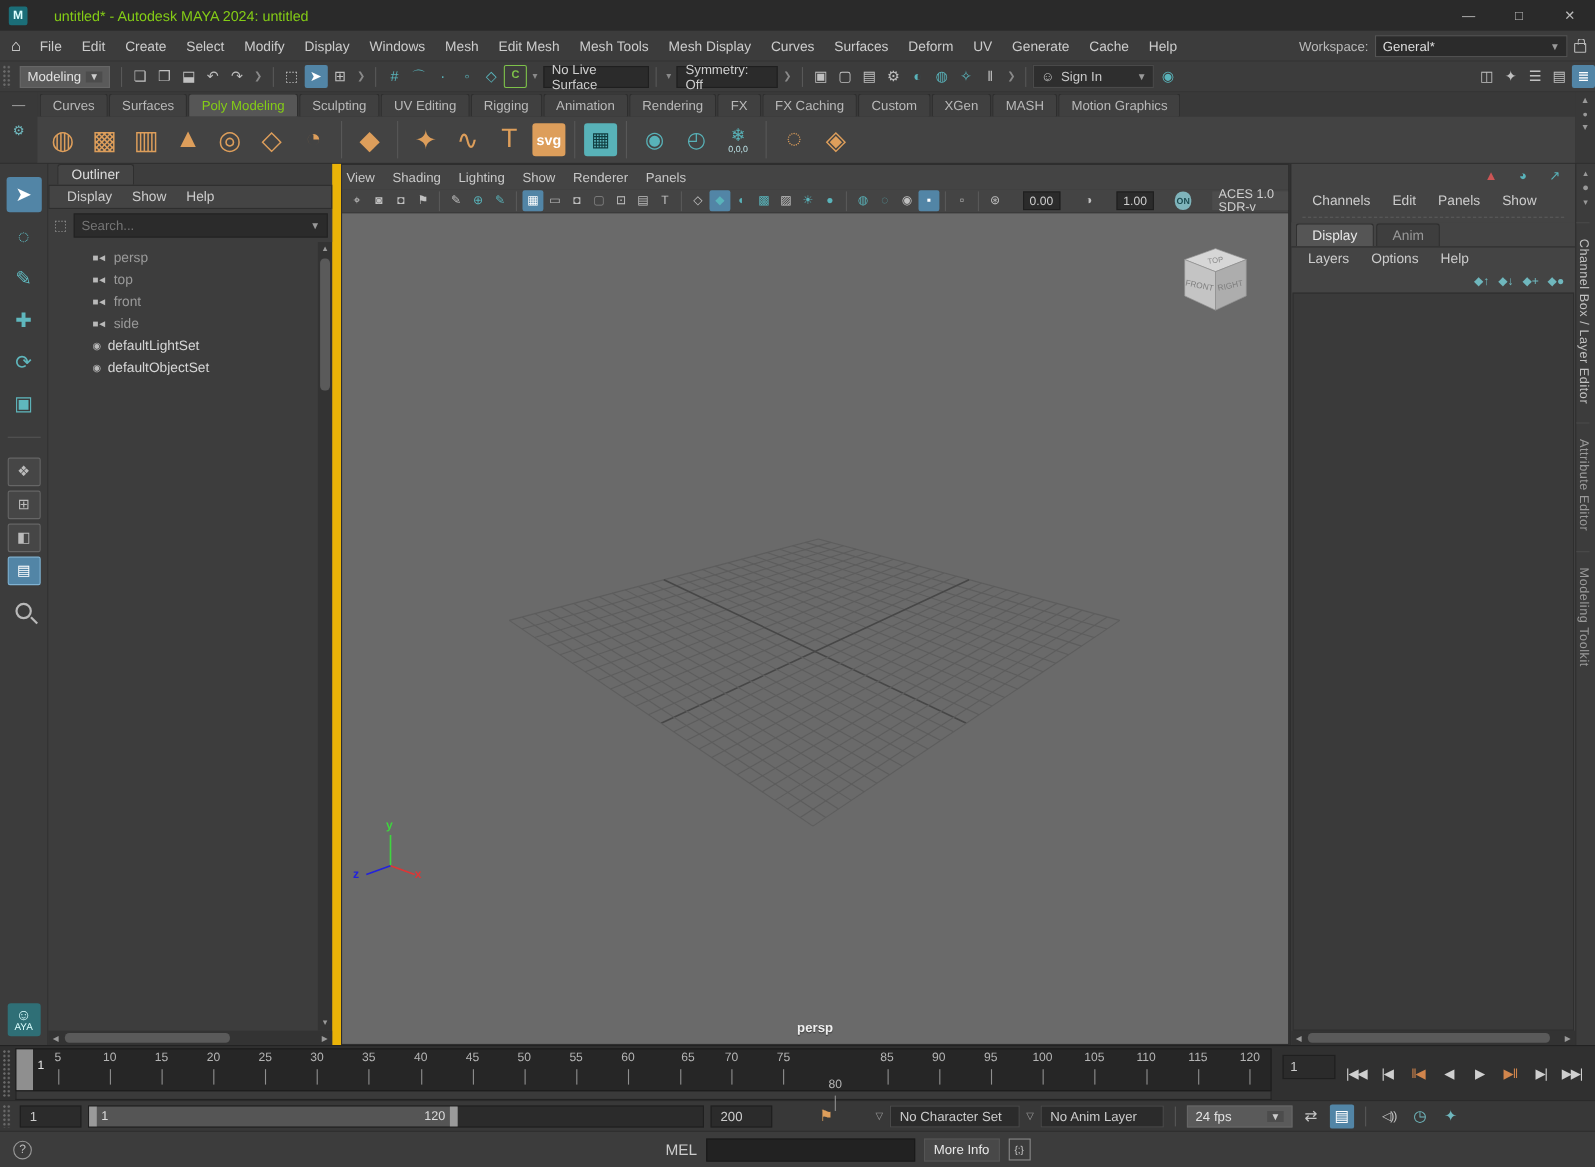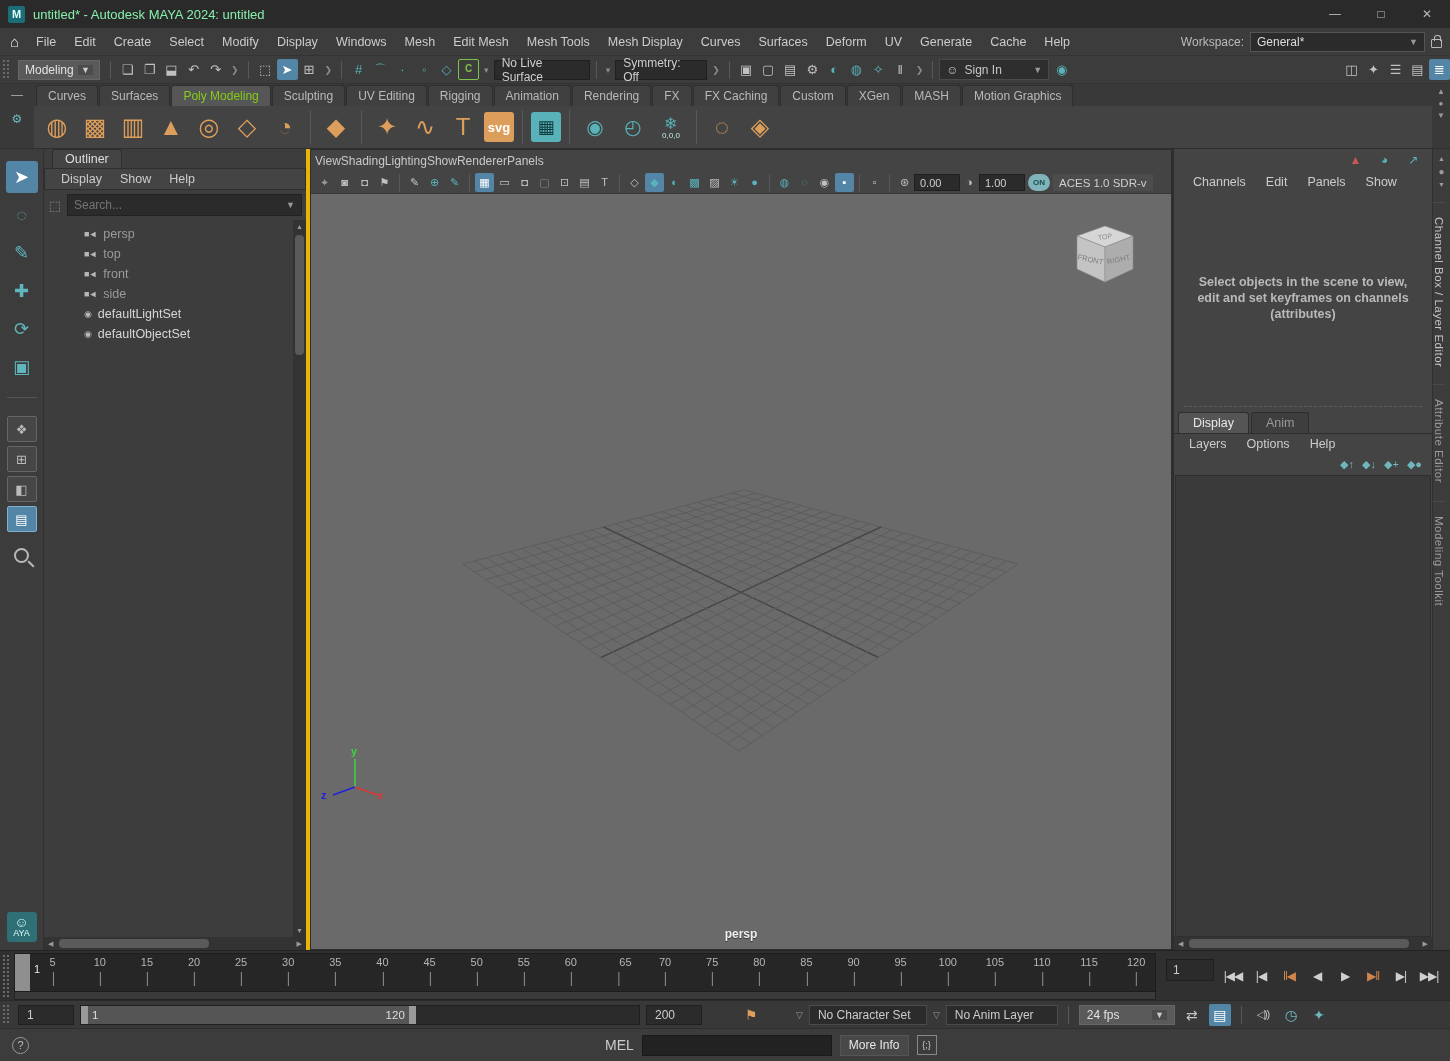--- a/index.html
+++ b/index.html
@@ -3,21 +3,21 @@
 <meta charset="utf-8">
 <style>
   * { box-sizing: border-box; margin: 0; padding: 0; }
   html,body { width:1450px; height:1061px; overflow:hidden; }
   body { font-family:"Liberation Sans","DejaVu Sans",sans-serif; font-size:12px; color:#c8c8c8; background:#444; -webkit-font-smoothing:antialiased; }
   .app { width:1450px; height:1061px; display:flex; flex-direction:column; background:#3c3c3c; }
 
   
   .titlebar { height:28px; background:#2a2a2a; display:flex; align-items:center; flex:0 0 auto; }
   .appicon { width:17px; height:17px; margin:0 8px 0 8px; background:#1b6e78; border-radius:2px; color:#dff; font-size:11px; font-weight:bold; text-align:center; line-height:17px; }
-  .title-text { color:#86efac; font-size:13px; }
+  .title-text { color:#84cc16; font-size:13px;margin-left:16px; }
   .win-controls { margin-left:auto; display:flex; }
   .win-btn { width:46px; height:28px; text-align:center; line-height:28px; color:#bbb; font-size:12px; }
 
   
   .menubar { height:28px; background:#3c3c3c; display:flex; align-items:center; padding-left:6px; flex:0 0 auto; border-bottom:1px solid #333; }
   .home-ico { color:#e8e8e8; font-size:15px; margin:0 8px 0 4px; }
   .menubar .item { padding:0 9px; height:28px; line-height:28px; color:#ccc; font-size:12.5px; }
   .ws-area { margin-left:auto; display:flex; align-items:center; gap:6px; padding-right:8px; }
   .ws-label { color:#bbb; }
   .ws-select { width:175px; height:20px; background:#2b2b2b; border:1px solid #555; display:flex; align-items:center; padding:0 6px; color:#ddd; }
@@ -67,21 +67,21 @@
   .tool-sep { width:30px; height:1px; background:#555; margin:8px 0; }
   .layouts { display:flex; flex-direction:column; gap:4px; align-items:center; margin-top:4px; }
   .laybtn { width:30px; height:26px; border:1px solid #666; background:#464646; color:#bbb; font-size:13px; display:flex; align-items:center; justify-content:center; border-radius:2px; }
   .laybtn.active { background:#5285a6; border-color:#7fb2d2; color:#fff; }
   .magnify { width:15px; height:15px; border:2px solid #b9b9b9; border-radius:50%; position:relative; margin-top:10px; }
   .magnify:after { content:''; position:absolute; width:8px; height:2px; background:#b9b9b9; transform:rotate(45deg); left:11px; top:13px; }
   .avatar { margin-top:auto; margin-bottom:8px; width:30px; height:30px; background:#2f6f76; border-radius:3px; color:#dff; display:flex; flex-direction:column; align-items:center; justify-content:center; font-size:9px; }
   .avatar .p { font-size:14px; line-height:12px; }
 
   
-  .outliner { width:266px; background:#3d3d3d; display:flex; flex-direction:column; border-right:4px solid #eab308; }
+  .outliner { width:266px; background:#3d3d3d; display:flex; flex-direction:column; border-right:8px solid #eab308; }
   .pane-tab { align-self:flex-start; background:#444; border:1px solid #2e2e2e; border-bottom:none; padding:2px 12px; color:#ddd; font-size:12.5px; margin-left:8px; border-radius:3px 3px 0 0; }
   .panel-menus { height:22px; display:flex; align-items:center; background:#444; border:1px solid #2e2e2e; gap:2px; padding-left:8px; }
   .panel-menus .item { padding:0 8px; color:#ccc; font-size:12.5px; }
   .search-row { display:flex; align-items:center; padding:4px 4px 4px 2px; gap:3px; background:#3d3d3d; }
   .sel-ico { color:#8f8f8f; font-size:13px; width:18px; text-align:center; }
   .search-box { flex:1; height:22px; background:#2b2b2b; border:1px solid #222; display:flex; align-items:center; padding:0 6px; }
   .search-box input { flex:1; background:transparent; border:none; outline:none; color:#bbb; font-size:12px; font-family:inherit; }
   .search-box .caret { color:#999; font-size:9px; }
   .otree { flex:1; position:relative; padding-top:4px; overflow:hidden; }
   .otree .item { display:flex; align-items:center; height:20px; padding-left:40px; gap:7px; }
@@ -91,21 +91,21 @@
   .vscroll { position:absolute; right:0; top:0; bottom:0; width:13px; background:#333; display:flex; flex-direction:column; align-items:center; font-size:7px; color:#999; }
   .vscroll .thumb { width:9px; flex:0 0 120px; background:#5a5a5a; border-radius:4px; margin-top:2px; }
   .vscroll .arr { padding:3px 0; }
   .hscroll { height:13px; background:#333; display:flex; align-items:center; font-size:7px; color:#999; }
   .hscroll .thumb { height:9px; flex:0 0 150px; background:#5a5a5a; border-radius:4px; margin-left:2px; }
   .hscroll .arr { padding:0 4px; }
   .hscroll .sp { flex:1; }
 
   
   .viewport { flex:1; display:flex; flex-direction:column; border:1px solid #2e2e2e; min-width:0; }
-  .vp-toolbar { height:22px; background:#444; display:flex; align-items:center; gap:0; padding-left:4px; border-bottom:1px solid #383838; }
+  .vp-toolbar { height:22px; background:#444; display:flex; align-items:center; gap:16px; padding-left:4px; border-bottom:1px solid #383838; }
   .vp-toolbar .tbtn { min-width:19px; height:19px; line-height:19px; font-size:11px; }
   .vp-toolbar .tbtn.dimmer { color:#8a8a8a; }
   .vp-toolbar .field { height:17px; font-size:11px; padding:0 5px; width:46px; }
   .on-toggle { width:22px; height:17px; background:#7fb4bb; border-radius:9px; color:#1c4b50; font-size:8px; font-weight:bold; display:flex; align-items:center; justify-content:center; margin:0 3px; }
   .aces { color:#cfcfcf; font-size:11.5px; background:#4c4c4c; height:17px; display:flex; align-items:center; padding:0 6px; }
   .canvas { flex:1; position:relative; background:#6a6a6a; overflow:hidden; }
   .canvas svg.grid { position:absolute; inset:0; }
   .persp-label { position:absolute; bottom:8px; left:50%; transform:translateX(-50%); color:#efefef; font-size:12px; font-weight:bold; text-shadow:0 1px 1px #333; }
   .axis { position:absolute; left:14px; bottom:140px; width:60px; height:60px; font-size:11px; font-weight:bold; }
   .axis .y { color:#3fd43f; position:absolute; left:26px; top:-4px; }
@@ -569,25 +569,20 @@
           <span class="tbtn node">▲</span>
           <span class="tbtn teal">◕</span>
           <span class="tbtn teal">↗</span>
         </div>
       <div class="cb-menus">
           <span class="item">Channels</span>
           <span class="item">Edit</span>
           <span class="item">Panels</span>
           <span class="item">Show</span>
         </div>
-      <div class="cb-msg">
-          <span class="msg-line">Select objects in the scene to view,</span>
-          <span class="msg-line">edit and set keyframes on channels</span>
-          <span class="msg-line">(attributes)</span>
-        </div>
       <div class="cb-divider"></div>
       <div class="layer-tabs">
           <span class="item active">Display</span>
           <span class="item">Anim</span>
         </div>
       <div class="layer-menus">
           <span class="item">Layers</span>
           <span class="item">Options</span>
           <span class="item">Help</span>
         </div>
@@ -631,21 +626,21 @@
             <span class="tick" style="left: 23.9669%;">30</span>
             <span class="tick" style="left: 28.0992%;">35</span>
             <span class="tick" style="left: 32.2314%;">40</span>
             <span class="tick" style="left: 36.3636%;">45</span>
             <span class="tick" style="left: 40.4959%;">50</span>
             <span class="tick" style="left: 44.6281%;">55</span>
             <span class="tick" style="left: 48.7603%;">60</span>
             <span class="tick" style="left: 52.8926%; padding-left: 15px;">65</span>
             <span class="tick" style="left: 57.0248%;">70</span>
             <span class="tick" style="left: 61.157%;">75</span>
-            <span class="tick" style="left: 65.2893%;">80</span>
+            <span class="tick" style="left: 65.2893%; margin-top: 24px;">80</span>
             <span class="tick" style="left: 69.4215%;">85</span>
             <span class="tick" style="left: 73.5537%;">90</span>
             <span class="tick" style="left: 77.686%;">95</span>
             <span class="tick" style="left: 81.8182%;">100</span>
             <span class="tick" style="left: 85.9504%;">105</span>
             <span class="tick" style="left: 90.0826%;">110</span>
             <span class="tick" style="left: 94.2149%;">115</span>
             <span class="tick" style="left: 98.3471%;">120</span>
           </div>
       </div>

